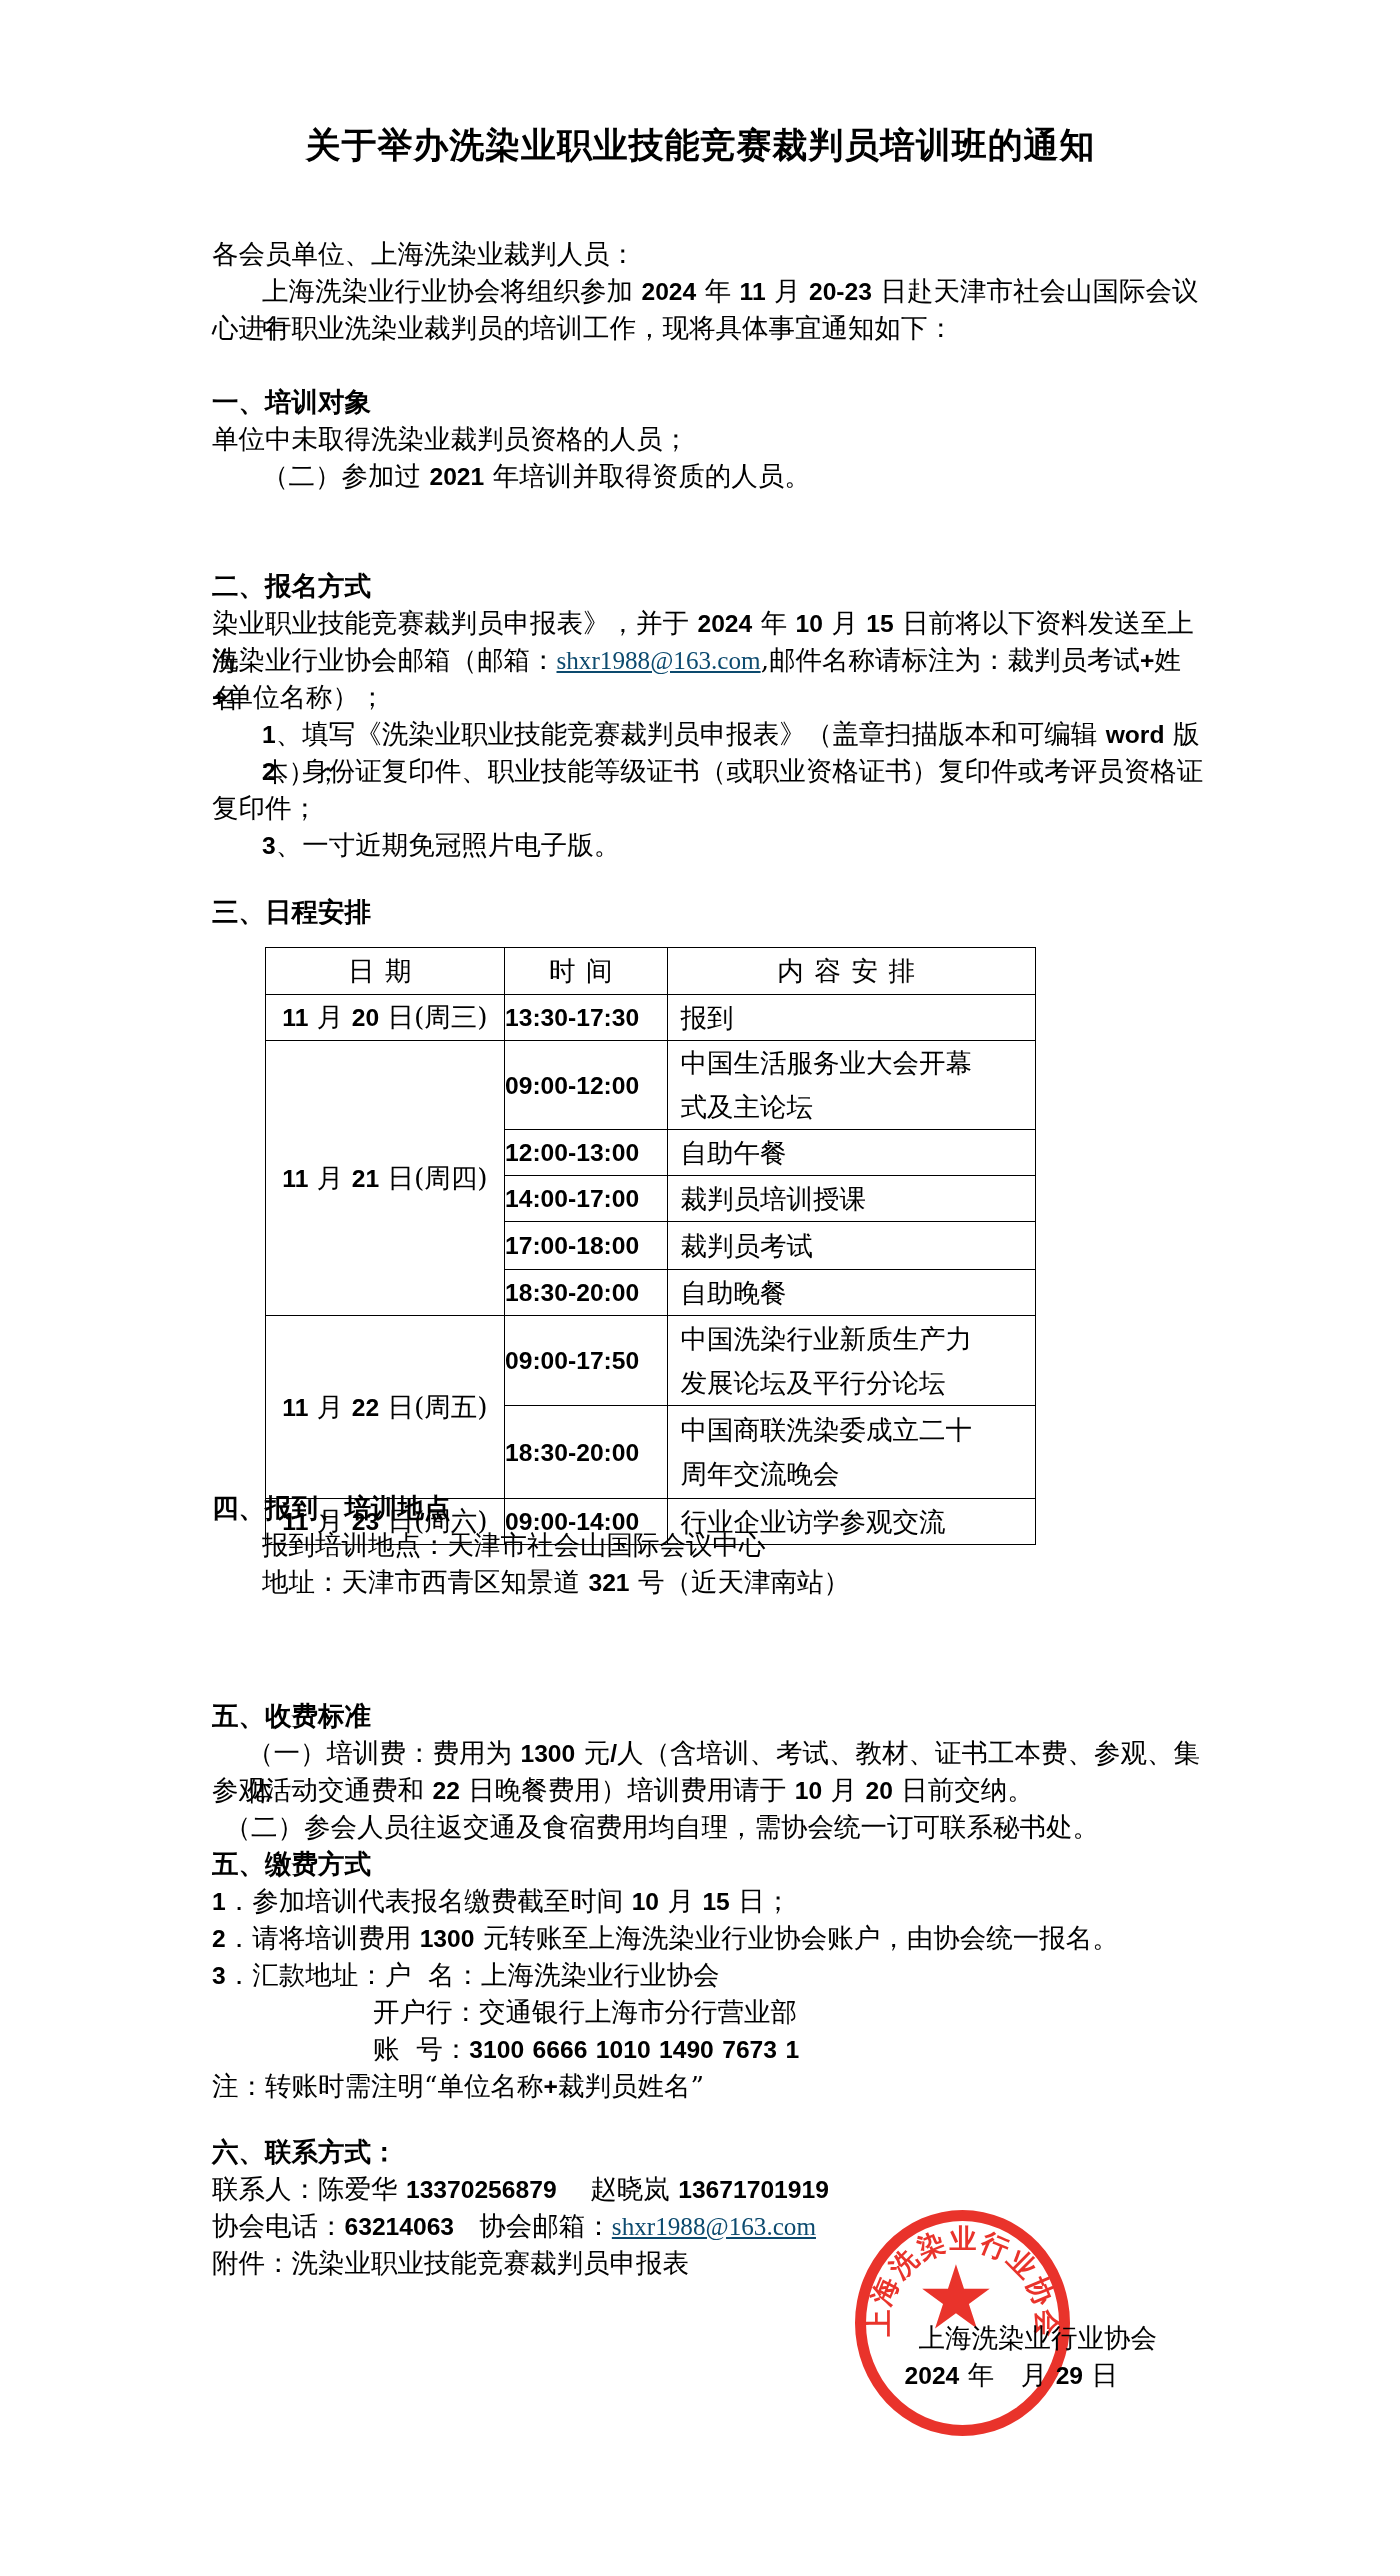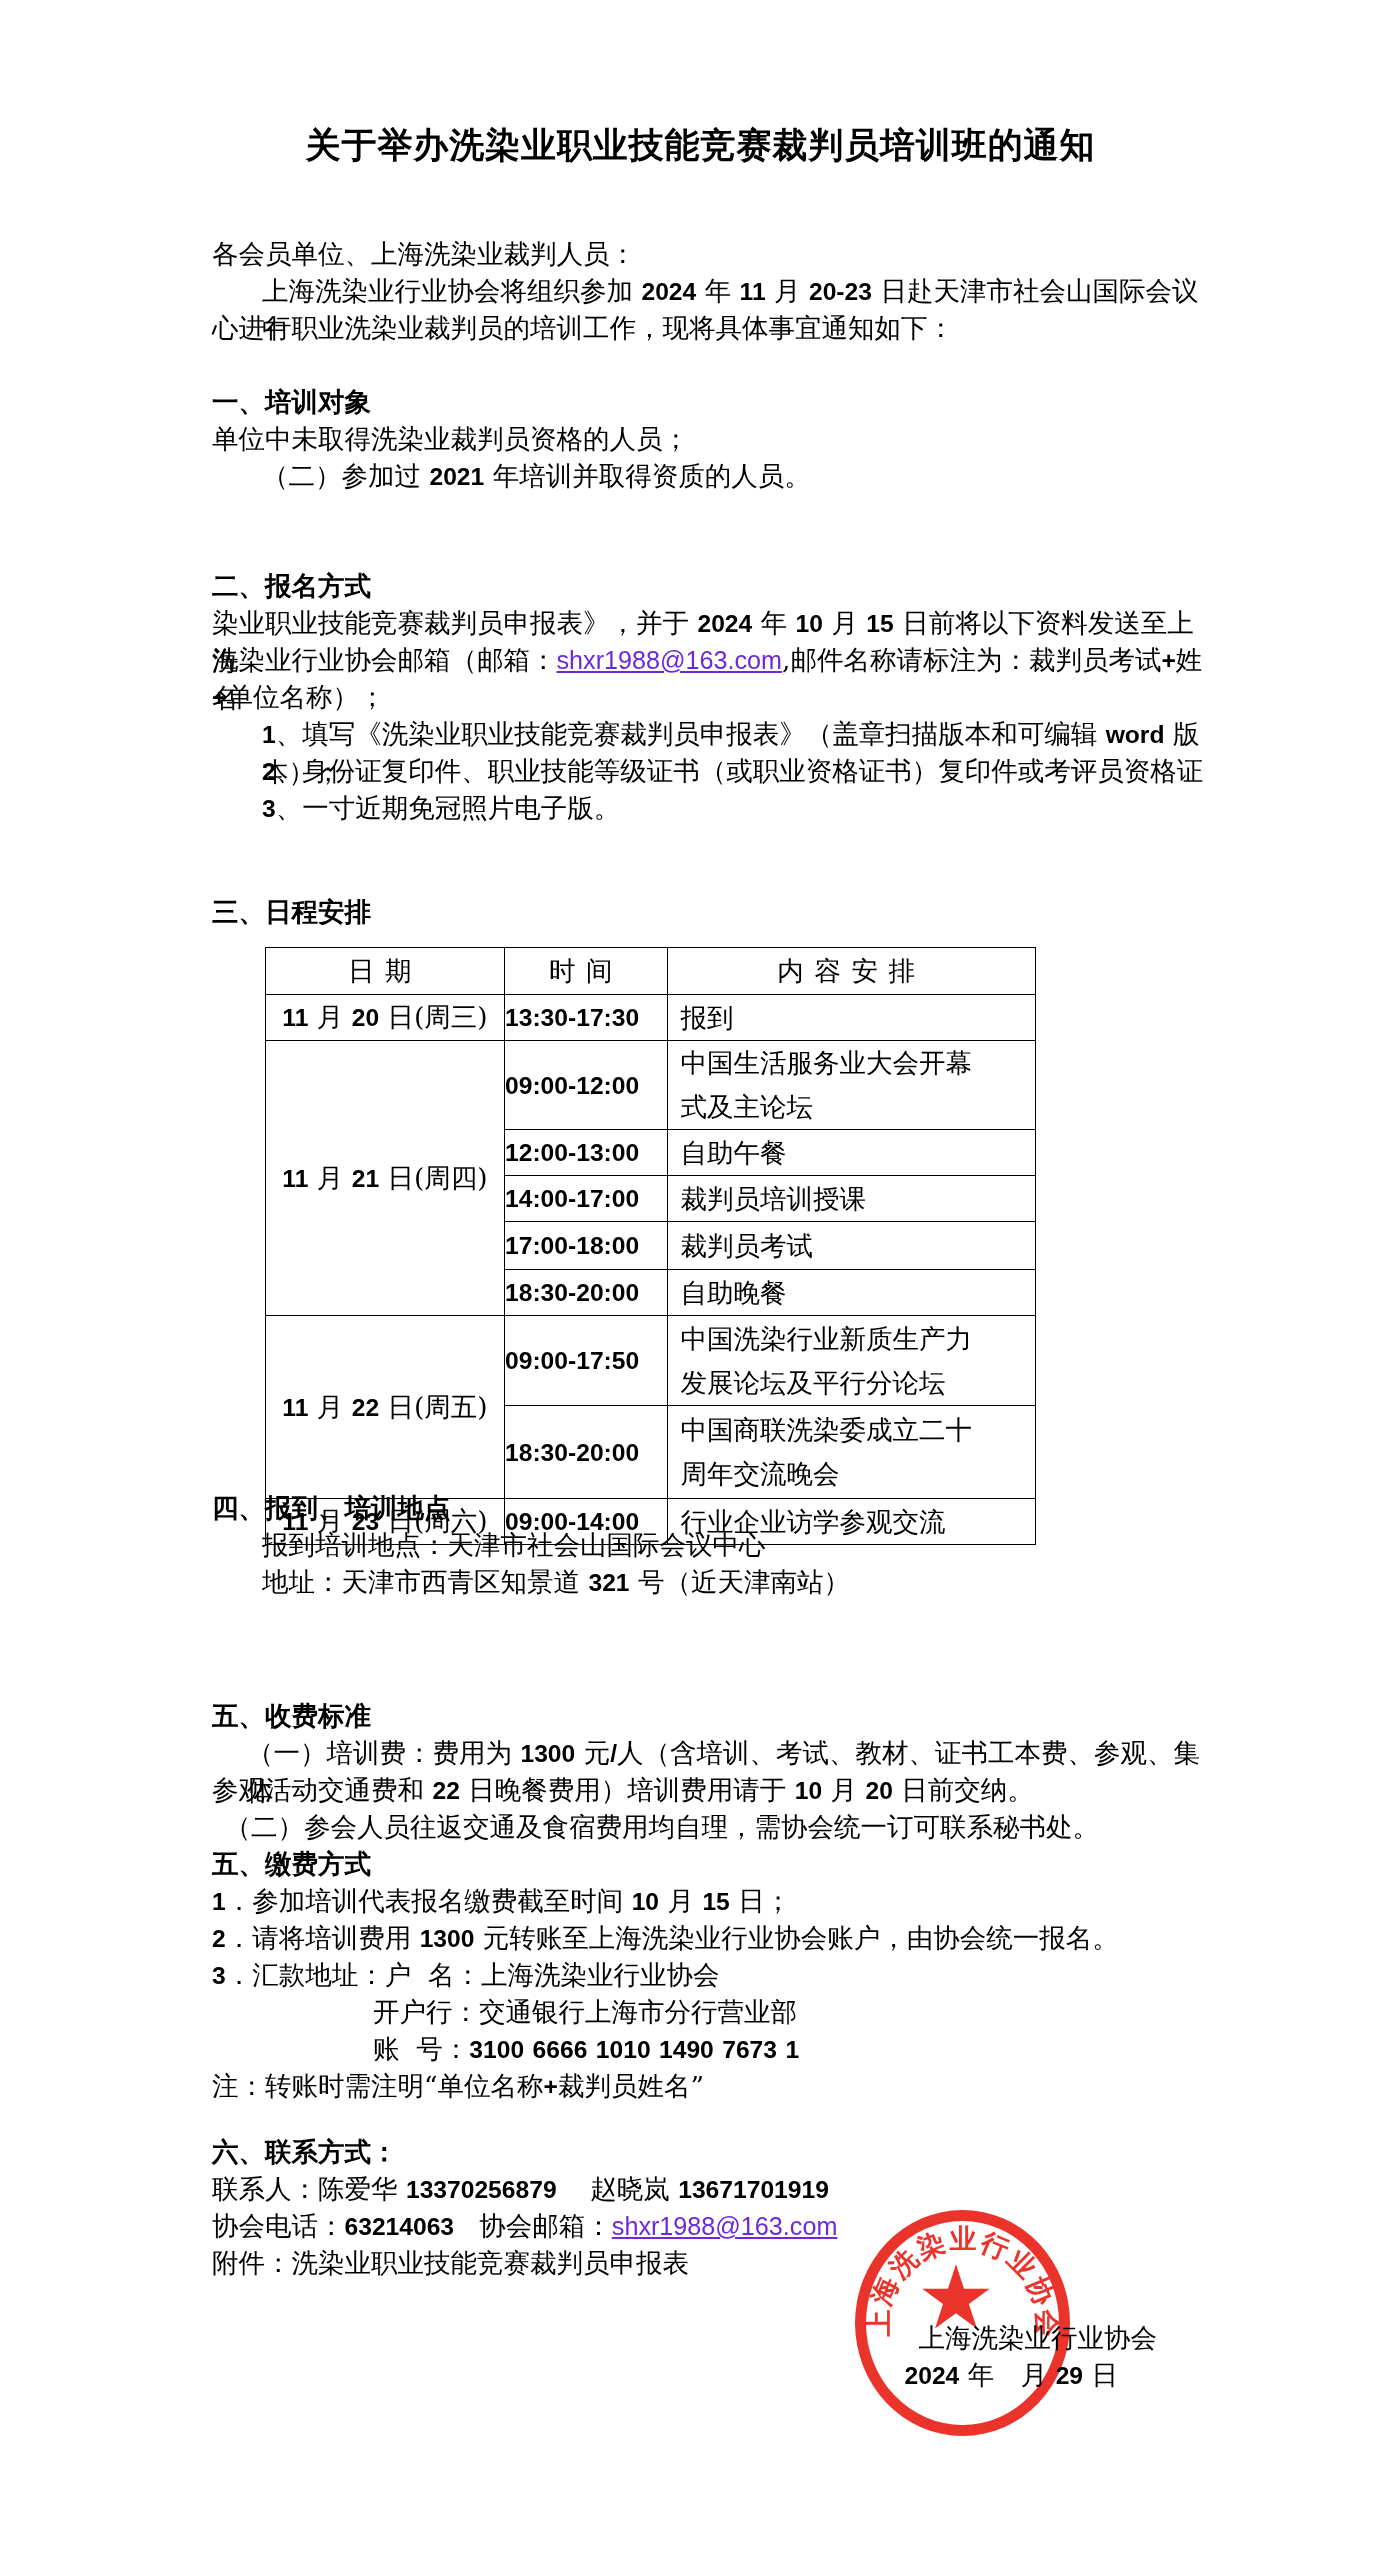--- a/index.html
+++ b/index.html
@@ -5,22 +5,22 @@
   html,body{margin:0;padding:0;background:#ffffff;}
   .page{position:relative;width:1401px;height:2576px;background:#fff;overflow:hidden;
         font-family:"DejaVu Serif","Liberation Serif",serif;color:#000;font-size:26.5px;border-radius:16px;}
   .title{position:absolute;top:122px;left:0;width:100%;text-align:center;
          font-size:35px;font-weight:bold;letter-spacing:0.9px;
          font-family:"DejaVu Serif","Liberation Serif",serif;}
   .tblock{position:absolute;left:212px;width:993px;}
   .line{height:37px;line-height:37px;white-space:pre-wrap;}
   .line.h{font-weight:bold;font-family:"DejaVu Sans","Liberation Sans",sans-serif;}
   .lat{font-family:"Liberation Sans","DejaVu Sans",sans-serif;font-weight:bold;font-size:0.93em;}
-  .lnk{color:#6d28d9;text-decoration:underline;
-       font-family:Liberation Sans, sans-serif;font-size:0.95em;cursor:pointer;}
+  .lnk{color:#0c4a6e;text-decoration:underline;
+       font-family:Liberation Serif, serif;font-size:0.95em;cursor:pointer;}
   
   .sched{position:absolute;top:947px;left:265px;border-collapse:collapse;table-layout:fixed;
          font-size:26.5px;}
   .sched th,.sched td{border:1.8px solid #000;vertical-align:middle;white-space:pre-wrap;
          font-weight:normal;line-height:44px;overflow:hidden;padding:0;}
   .sched th{letter-spacing:10.6px;text-align:center;height:46px;}
   .c-date{text-align:center;}
   .c-time{text-align:left;}
   .c-content{text-align:left;padding:0 0 0 12.4px !important;}
   
@@ -56,20 +56,21 @@
       <div class="line"><span><span>单位中未取得洗染业裁判员资格的人员；</span></span></div>
       <div class="line" style="padding-left: 50px;"><span><span>（二）参加过 </span><span class="lat">2021</span><span> 年培训并取得资质的人员。</span></span></div>
     </div>
   <div class="tblock" style="top:567px">
       <div class="line h"><span><span>二、报名方式</span></span></div>
       <div class="line"><span><span>染业职业技能竞赛裁判员申报表》，并于 </span><span class="lat">2024</span><span> 年 </span><span class="lat">10</span><span> 月 </span><span class="lat">15</span><span> 日前将以下资料发送至上海</span></span></div>
       <div class="line"><span><span>洗染业行业协会邮箱（邮箱：</span></span><a class="lnk" href="#">shxr1988@163.com</a><span><span>,邮件名称请标注为：裁判员考试</span><span class="lat">+</span><span>姓名</span></span></div>
       <div class="line"><span><span class="lat">+</span><span>单位名称）；</span></span></div>
       <div class="line" style="padding-left: 50px;"><span><span class="lat">1</span><span>、填写《洗染业职业技能竞赛裁判员申报表》（盖章扫描版本和可编辑 </span><span class="lat">word</span><span> 版本）；</span></span></div>
       <div class="line" style="padding-left: 50px;"><span><span class="lat">2</span><span>、身份证复印件、职业技能等级证书（或职业资格证书）复印件或考评员资格证</span></span></div>
+      <div class="line"><span><span>复印件；</span></span></div>
       <div class="line" style="padding-left: 50px;"><span><span class="lat">3</span><span>、一寸近期免冠照片电子版。</span></span></div>
     </div>
   <div class="tblock" style="top:893px">
       <div class="line h"><span><span>三、日程安排</span></span></div>
     </div>
 
   <table class="sched">
     <colgroup>
         <col style="width: 239px;">
         <col style="width: 163px;">

